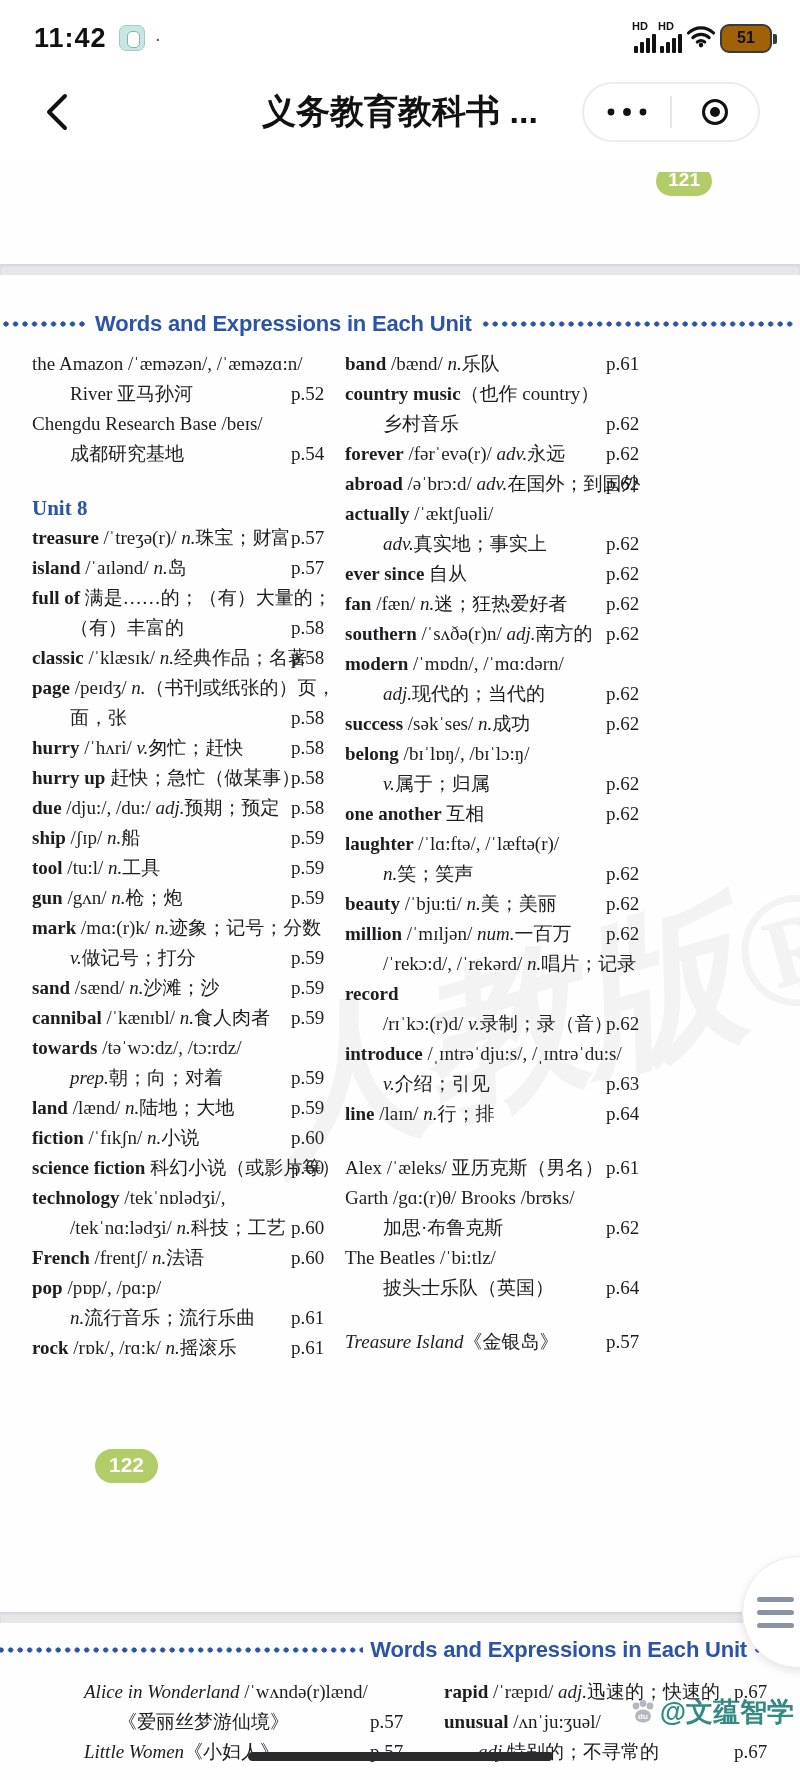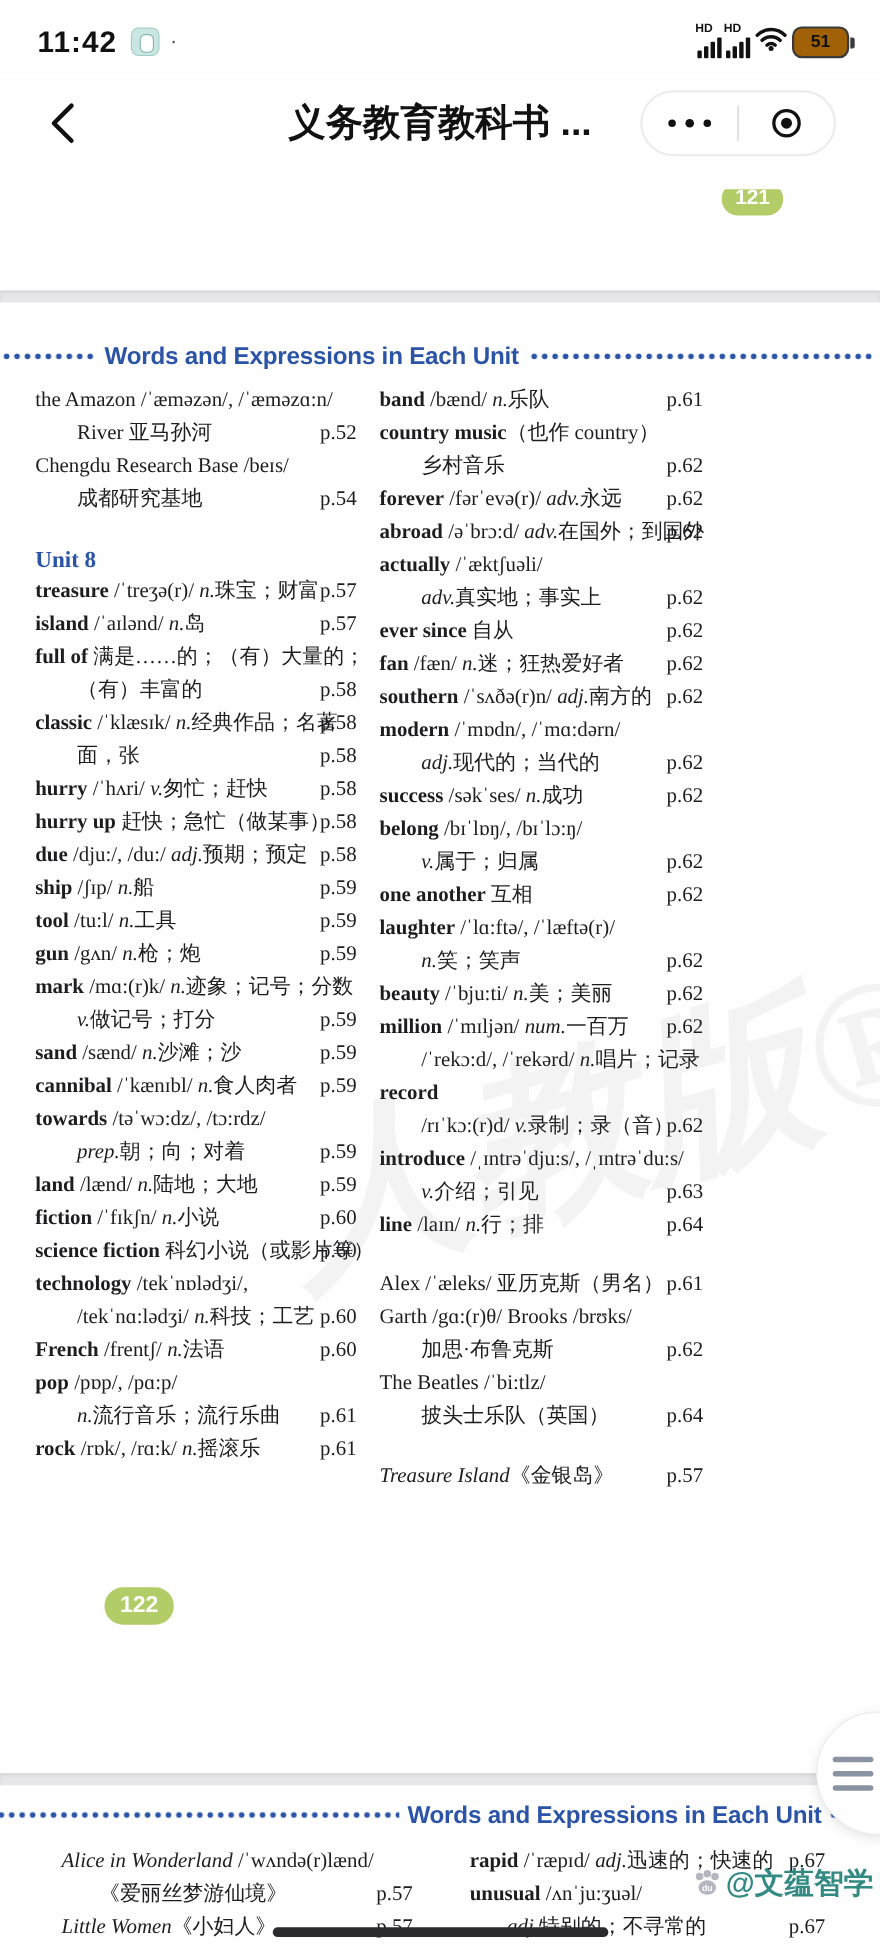--- a/index.html
+++ b/index.html
@@ -71,21 +71,21 @@
   .vrow.indent { padding-left:38px; }
   .vrow.gap { margin-top:24px; }
   .vrow .head { font-weight:700; }
   .vrow .head.n { font-weight:400; }
   .vrow .head.i { font-weight:400; font-style:italic; }
   .vrow i { font-style:italic; }
   .vpage { position:absolute; right:0; width:46px; text-align:left; font-style:normal; }
   .vrow.unit { color:#2b54a7; font-weight:700; font-size:21px; }
 
   
-  .cols.p123 { padding-left:56px; gap:15px; margin-top:12px; }
+  .cols.p123 { padding-left:84px; gap:4px; margin-top:12px; }
   .cols.p123 .vcol { width:326px; }
   .cols.p123 .vcol.r { width:330px; margin-left:30px; }
   .cols.p123 .vpage { width:40px; }
   .cols.p123 .vrow.indent { padding-left:34px; }
 
   
   .pep-watermark { position:absolute; top:640px; left:250px; width:560px;
     font-family:"Liberation Serif",serif; font-style:italic; font-size:165px; font-weight:700;
     color:rgba(100,100,115,0.07); transform:rotate(-16deg); white-space:nowrap; pointer-events:none; }
 
@@ -188,20 +188,21 @@
             <div class="vrow"><span class="head n">the Amazon</span><span> /ˈæməzən/, /ˈæməzɑ:n/</span></div>
             <div class="vrow indent"><span>River 亚马孙河</span><span class="vpage">p.52</span></div>
             <div class="vrow"><span class="head n">Chengdu Research Base</span><span> /beɪs/</span></div>
             <div class="vrow indent"><span>成都研究基地</span><span class="vpage">p.54</span></div>
             <div class="vrow gap unit">Unit 8</div>
             <div class="vrow"><span class="head ">treasure</span><span> /ˈtreʒə(r)/ <i>n.</i>珠宝；财富</span><span class="vpage">p.57</span></div>
             <div class="vrow"><span class="head ">island</span><span> /ˈaɪlənd/ <i>n.</i>岛</span><span class="vpage">p.57</span></div>
             <div class="vrow"><span class="head ">full of</span><span> 满是……的；（有）大量的；</span></div>
             <div class="vrow indent"><span>（有）丰富的</span><span class="vpage">p.58</span></div>
             <div class="vrow"><span class="head ">classic</span><span> /ˈklæsɪk/ <i>n.</i>经典作品；名著</span><span class="vpage">p.58</span></div>
+            <div class="vrow"><span class="head ">page</span><span> /peɪdʒ/ <i>n.</i>（书刊或纸张的）页，</span></div>
             <div class="vrow indent"><span>面，张</span><span class="vpage">p.58</span></div>
             <div class="vrow"><span class="head ">hurry</span><span> /ˈhʌri/ <i>v.</i>匆忙；赶快</span><span class="vpage">p.58</span></div>
             <div class="vrow"><span class="head ">hurry up</span><span> 赶快；急忙（做某事）</span><span class="vpage">p.58</span></div>
             <div class="vrow"><span class="head ">due</span><span> /dju:/, /du:/ <i>adj.</i>预期；预定</span><span class="vpage">p.58</span></div>
             <div class="vrow"><span class="head ">ship</span><span> /ʃɪp/ <i>n.</i>船</span><span class="vpage">p.59</span></div>
             <div class="vrow"><span class="head ">tool</span><span> /tu:l/ <i>n.</i>工具</span><span class="vpage">p.59</span></div>
             <div class="vrow"><span class="head ">gun</span><span> /gʌn/ <i>n.</i>枪；炮</span><span class="vpage">p.59</span></div>
             <div class="vrow"><span class="head ">mark</span><span> /mɑ:(r)k/ <i>n.</i>迹象；记号；分数</span></div>
             <div class="vrow indent"><span><i>v.</i>做记号；打分</span><span class="vpage">p.59</span></div>
             <div class="vrow"><span class="head ">sand</span><span> /sænd/ <i>n.</i>沙滩；沙</span><span class="vpage">p.59</span></div>

